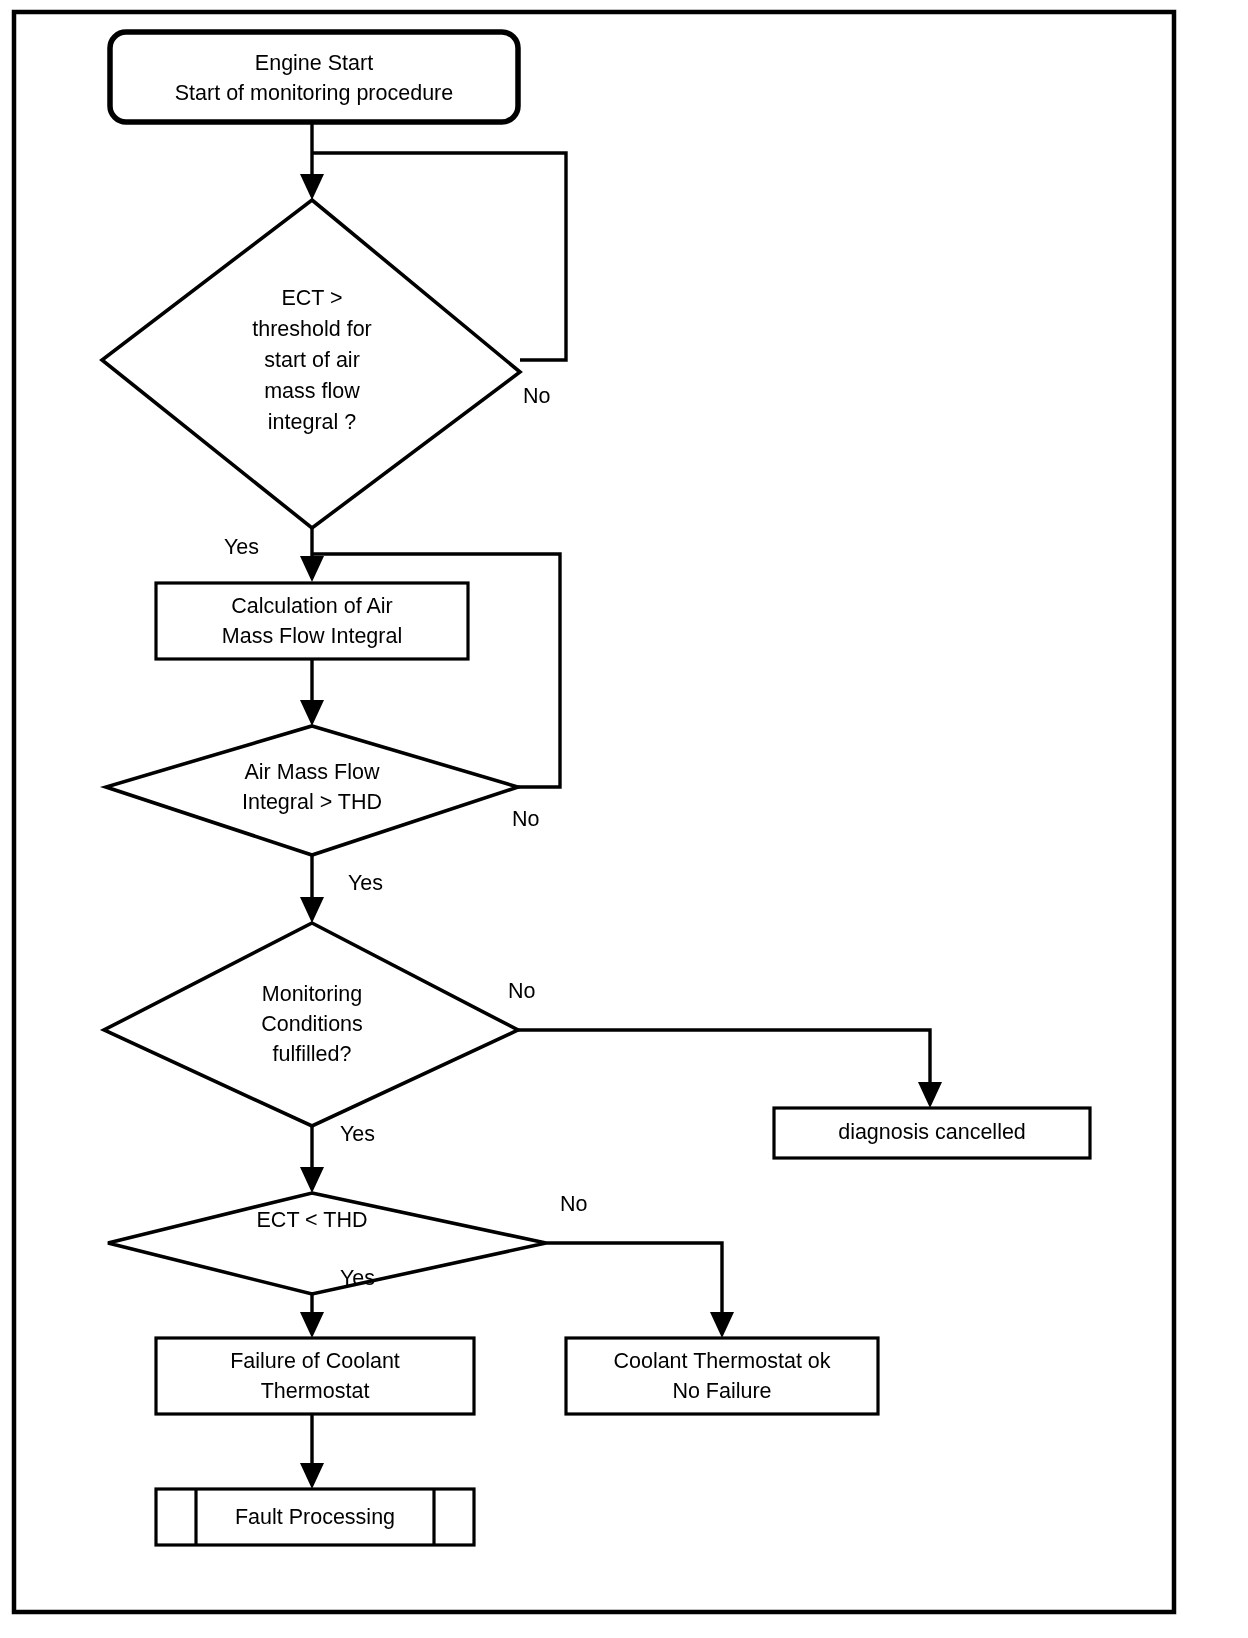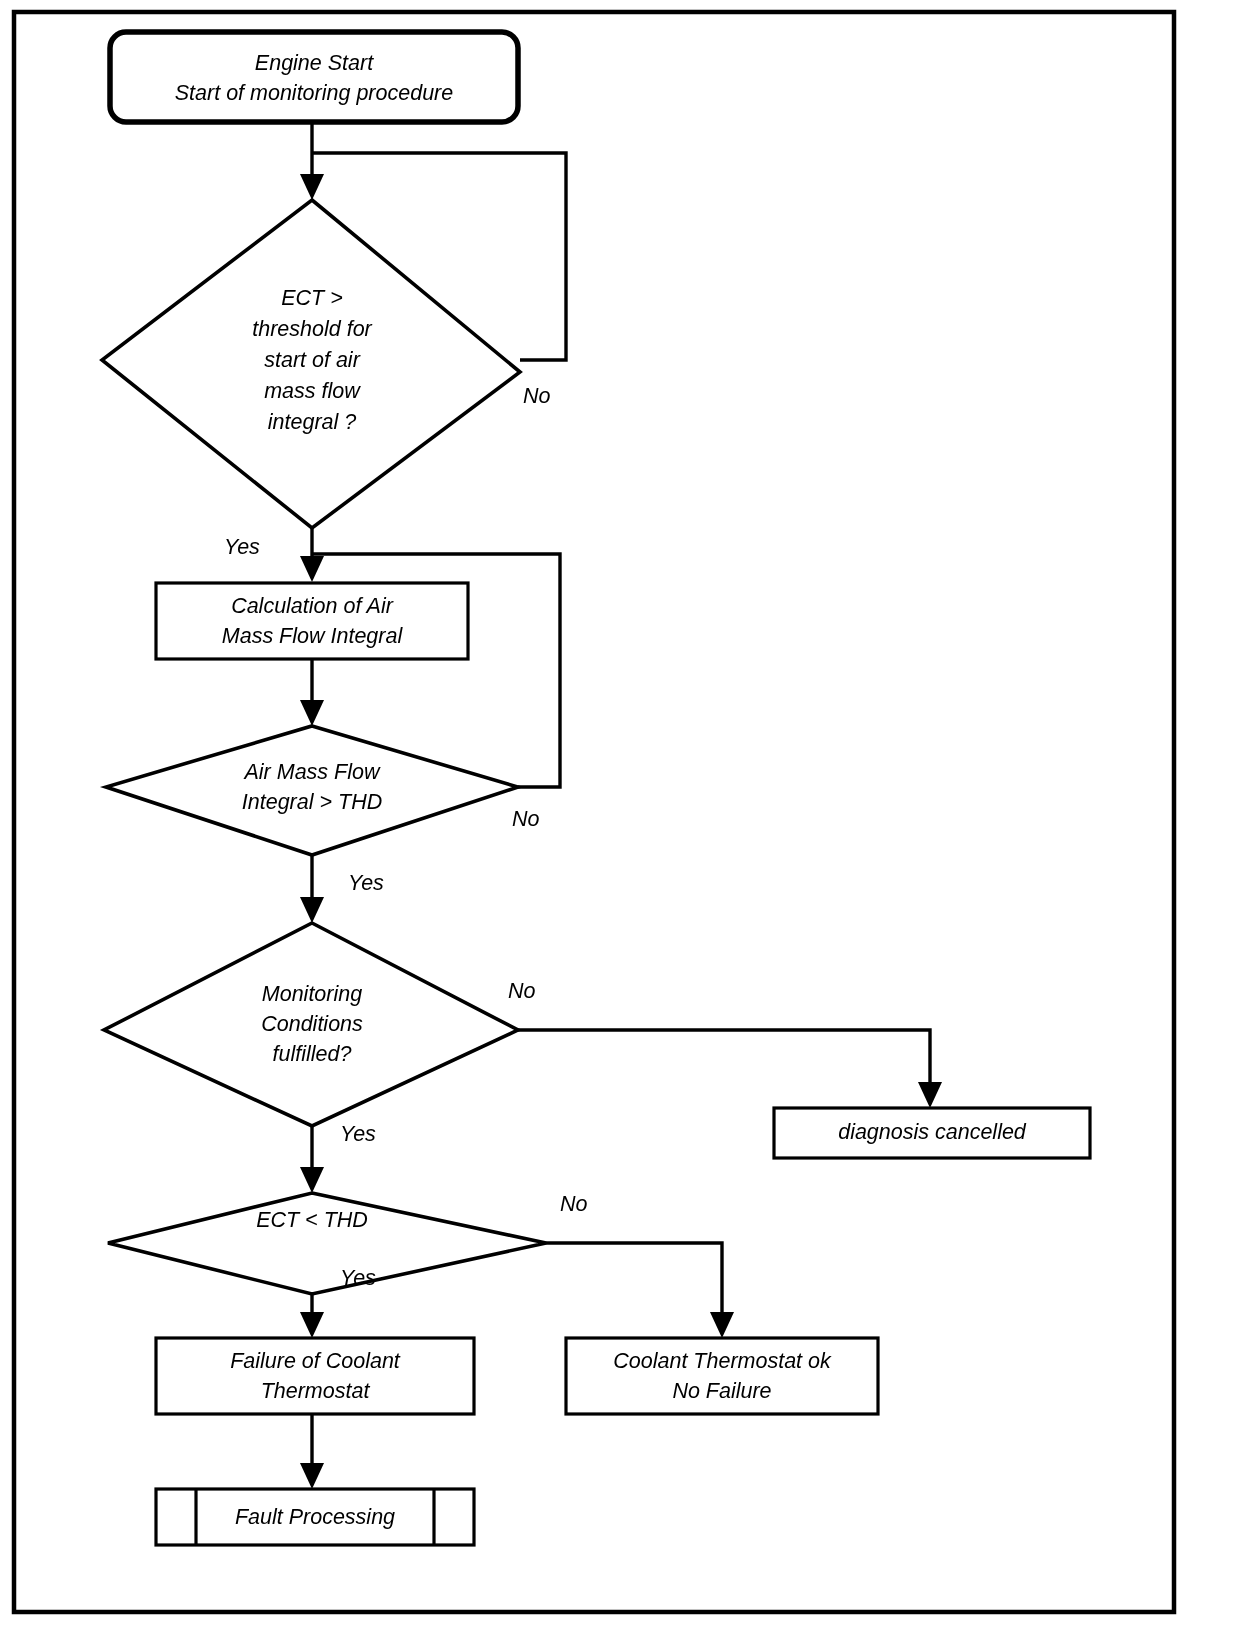--- a/index.html
+++ b/index.html
@@ -10,21 +10,20 @@
   body {
     width: 1248px;
     height: 1638px;
     font-family: "Liberation Sans", sans-serif;
     overflow: hidden;
   }
   #flowchart-root {
     position: relative;
     width: 1248px;
     height: 1638px;
-    font-style: italic;
   }
   svg.chart {
     display: block;
     width: 1248px;
     height: 1638px;
   }
   .node-shape {
     fill: #ffffff;
     stroke: #000000;
   }

